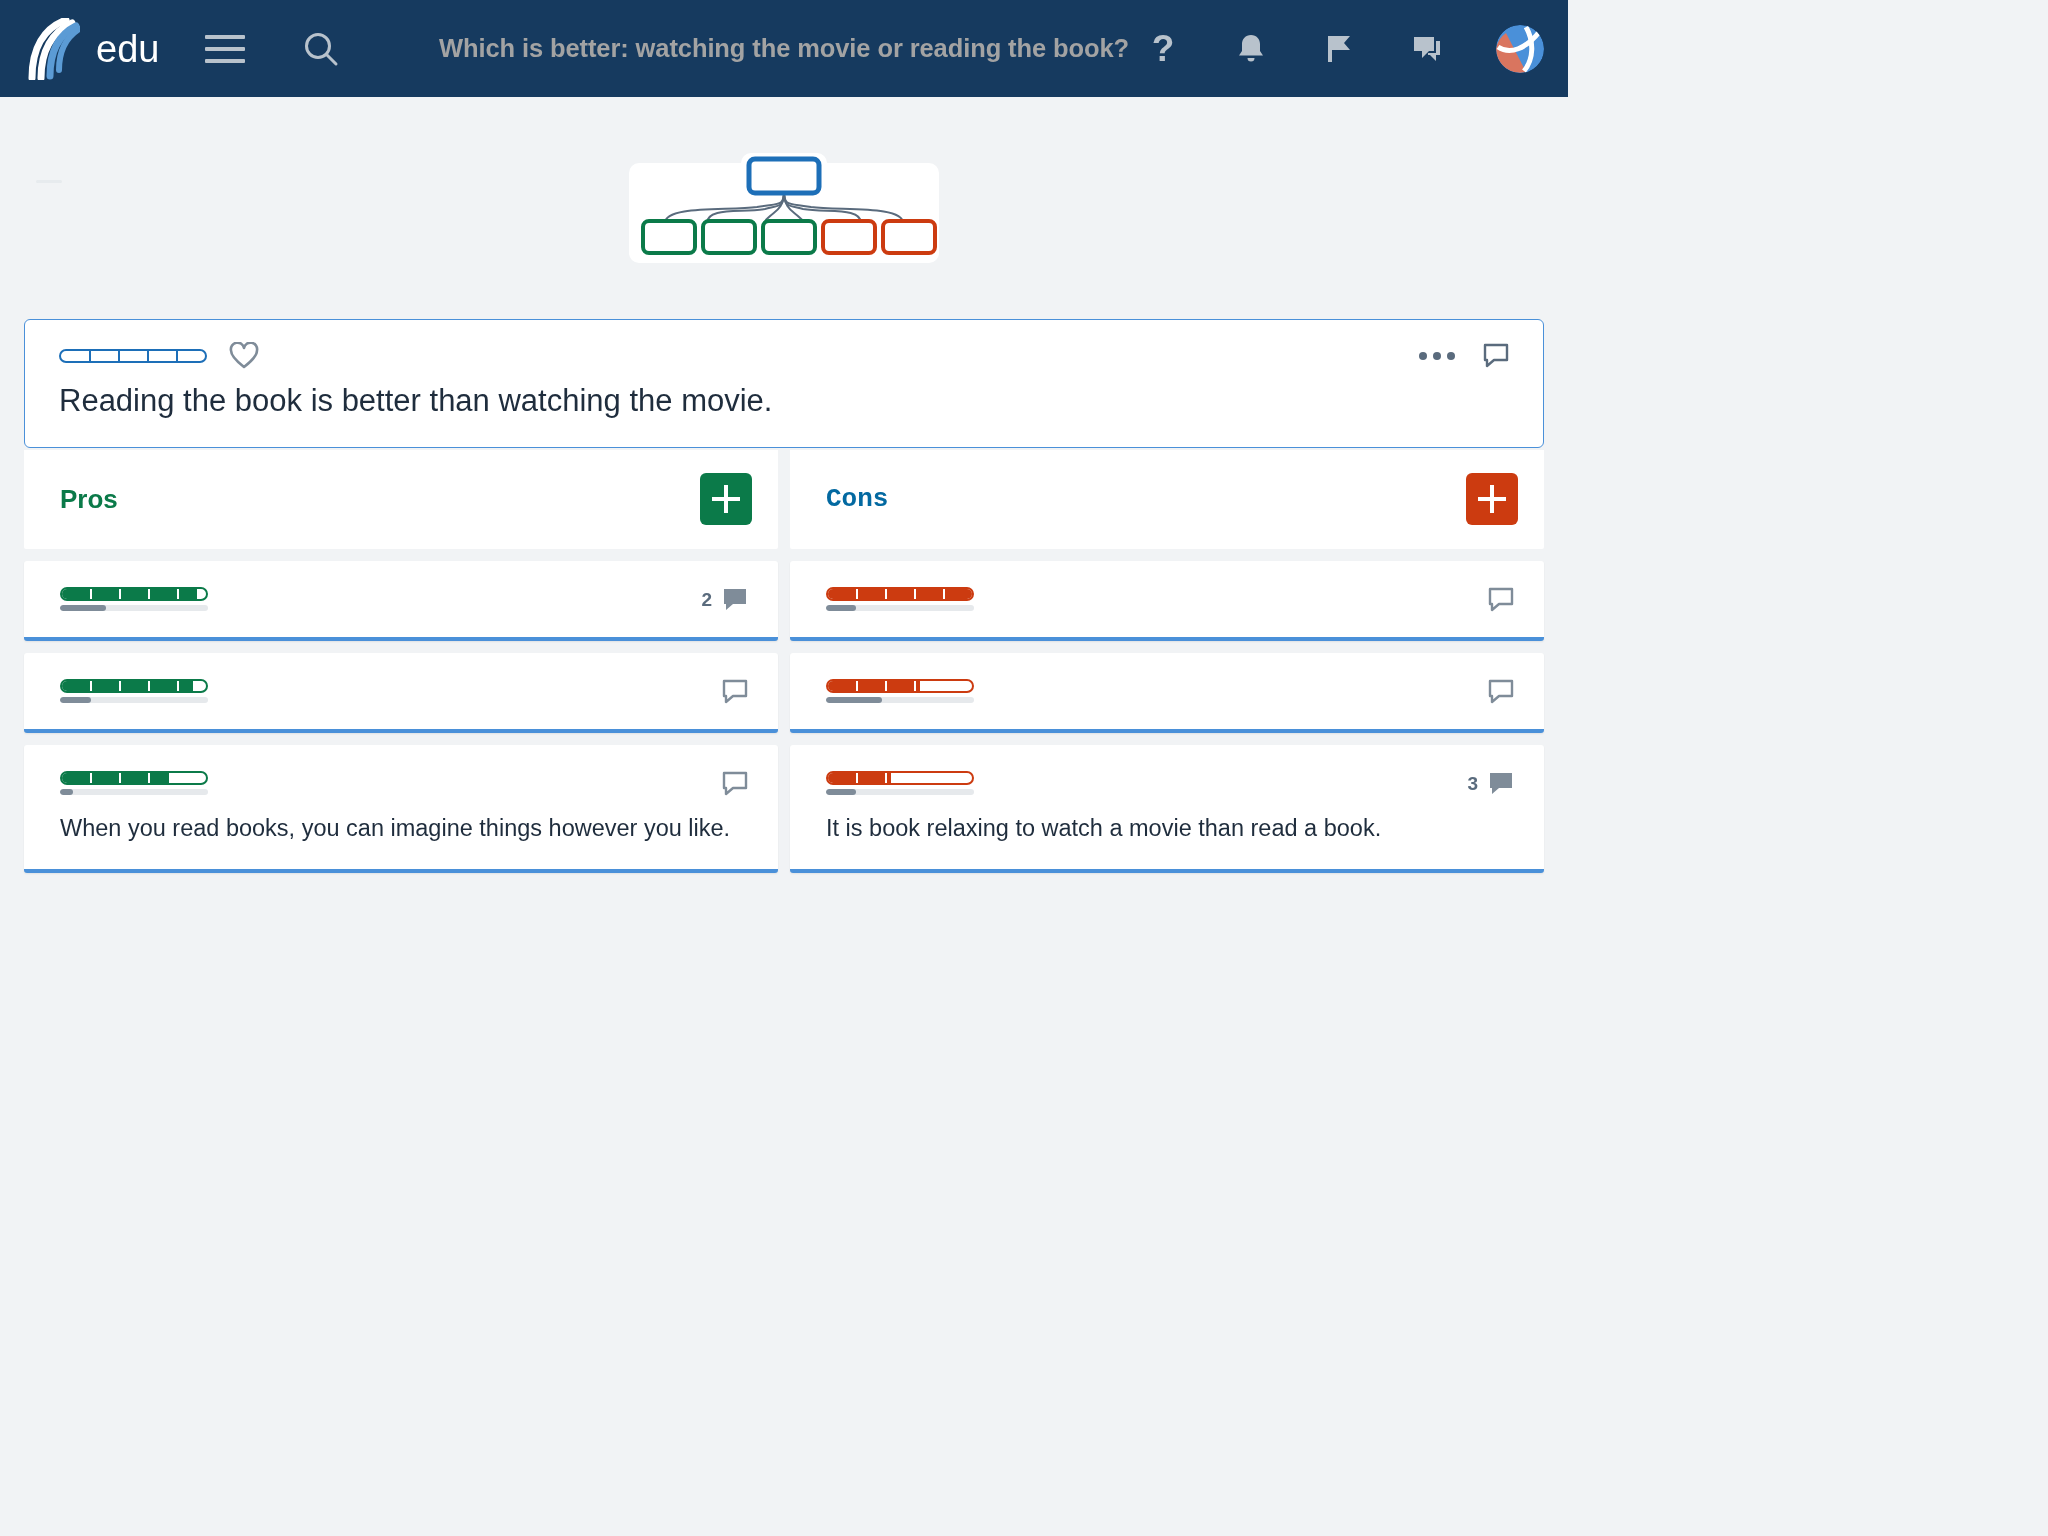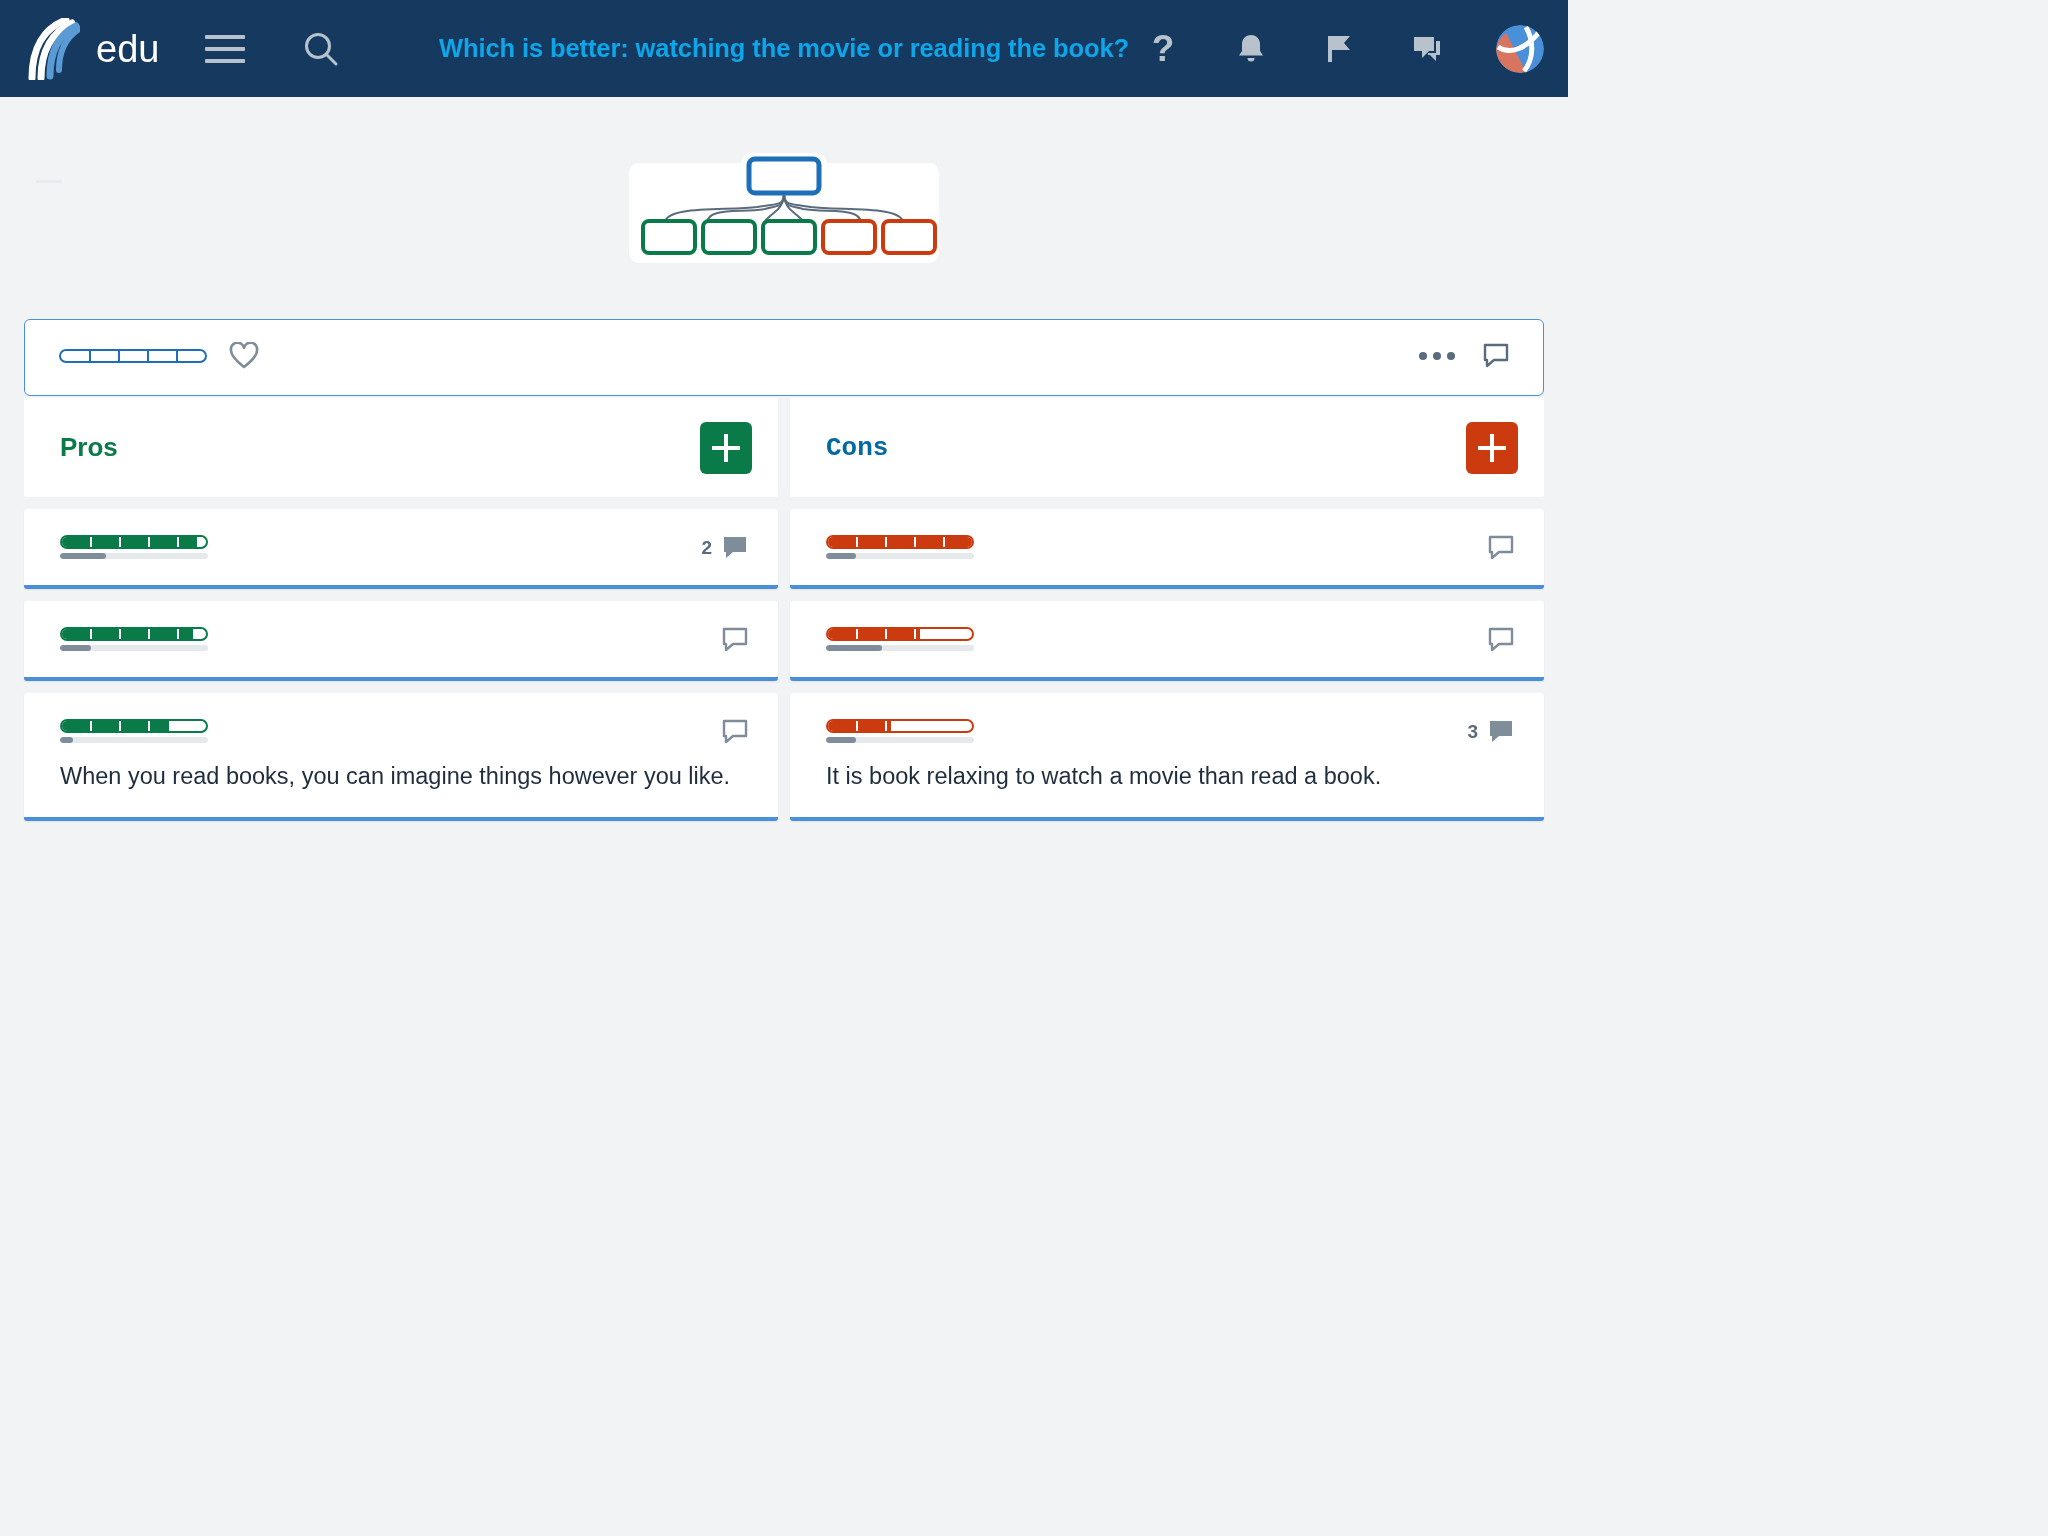--- a/index.html
+++ b/index.html
@@ -53,21 +53,21 @@
     margin-left: 52px;
     width: 44px; height: 44px;
     display: flex; align-items: center; justify-content: center;
     cursor: pointer;
   }
 
   .topbar-title {
     position: absolute;
     left: 0; right: 0;
     text-align: center;
-    color: #0ea5e9;
+    color: #a3a3a3;
     font-size: 25.5px;
     font-weight: 700;
     pointer-events: none;
     letter-spacing: -0.1px;
   }
 
   .topbar-right {
     margin-left: auto;
     display: flex;
     align-items: center;
@@ -362,20 +362,21 @@
             <i></i>
           </span>
         <span>
           <svg width="26" height="26" viewBox="0 0 26 26">
             <path d="M2 2 h22 v15 h-13 l-7 6 v-6 H2 z" fill="none" stroke="#5a6b7d" stroke-width="2.4" stroke-linejoin="round"></path>
           </svg>
         </span>
       </div>
     </div>
 
+    <div class="claim-text">Reading the book is better than watching the movie.</div>
   </div>
 
   <div class="columns">
 
     <div class="col">
       <div class="col-header">
         <span class="col-title pros">Pros</span>
         <button class="add-btn green">
           <span class="plus"></span>
         </button>

